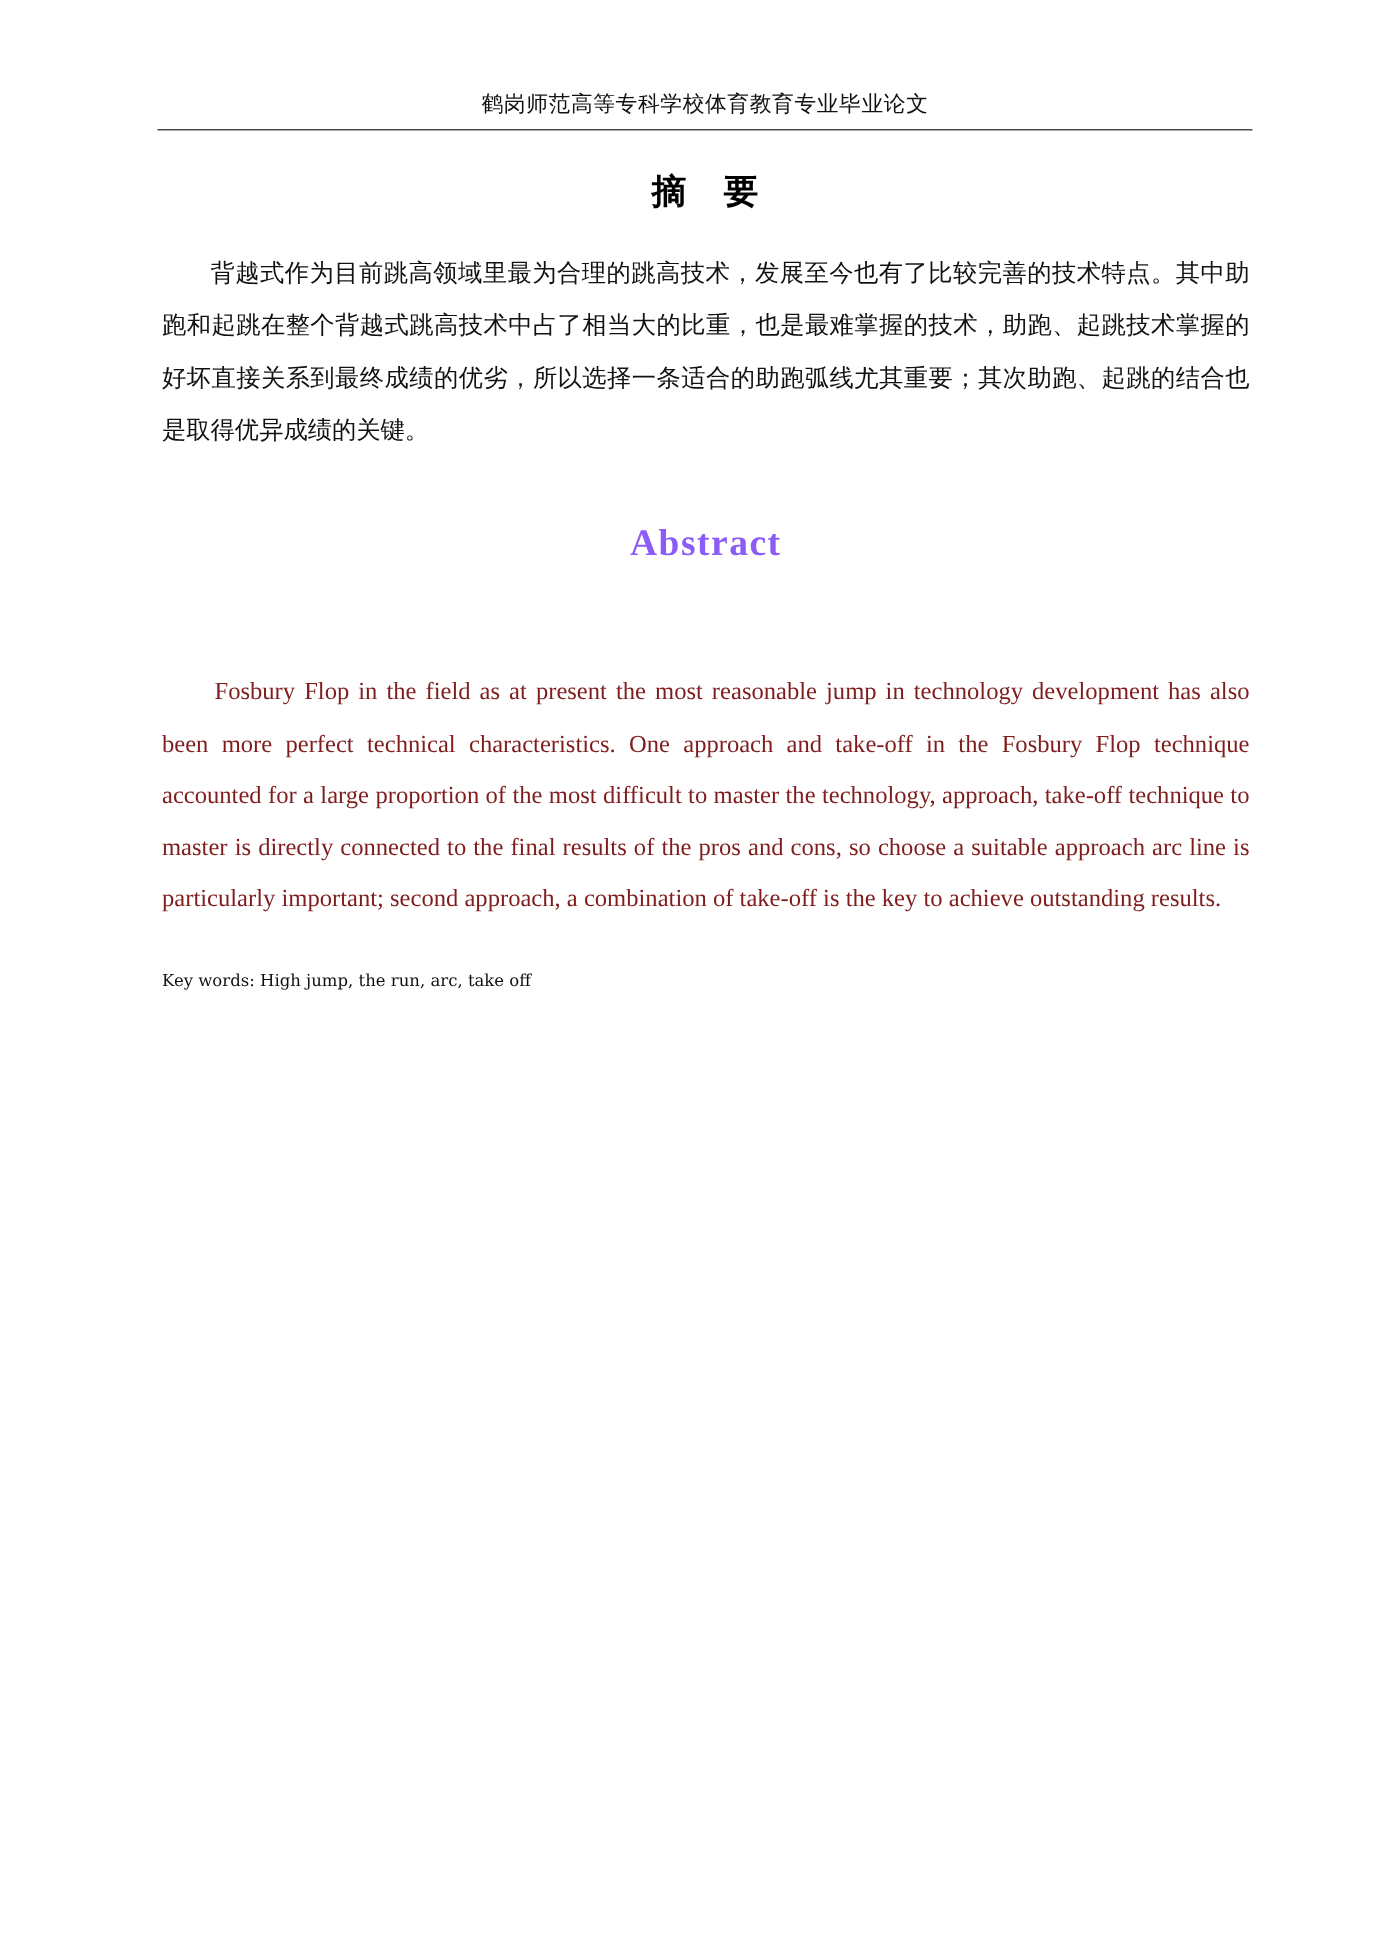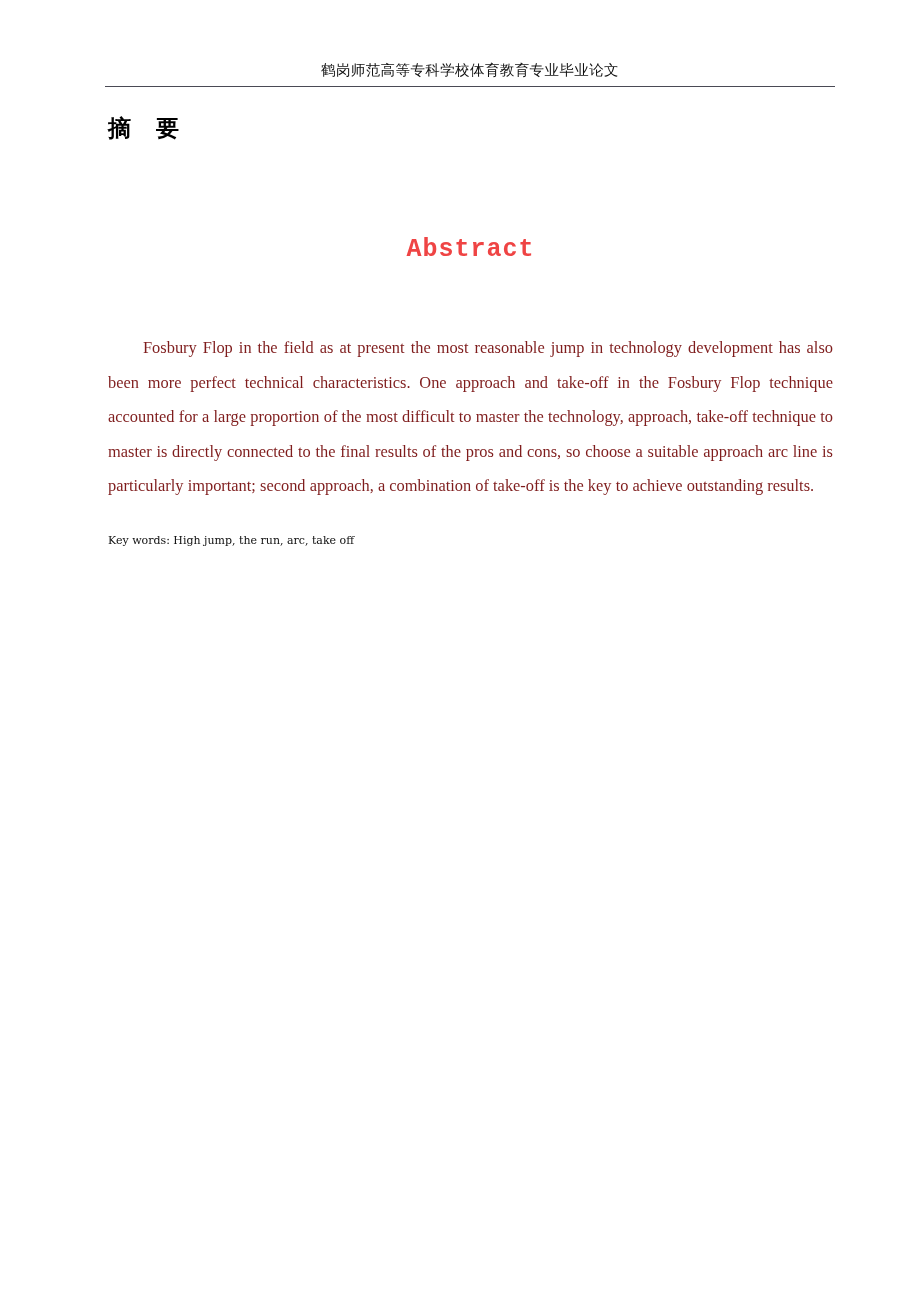--- a/index.html
+++ b/index.html
@@ -42,20 +42,21 @@
 
   
   .content {
     position: absolute;
     left: 108px;
     top: 108px;
     width: 725px;
   }
 
   .cn-heading {
+    text-align: center;
     font-family: "DejaVu Sans", "Liberation Sans", sans-serif;
     font-weight: bold;
     font-size: 23px;
     letter-spacing: 1px;
     margin: 0 0 16px 0;
     line-height: 40px;
     color: #000;
   }
 
   .cn-body {
@@ -75,26 +76,26 @@
     line-height: 30px;
     margin: 44px 0 0 0;
     color: #111;
   }
   .cn-keywords .kw-label {
     font-weight: bold;
   }
 
   .en-heading {
     text-align: center;
-    font-family: Liberation Mono, monospace;
+    font-family: Liberation Serif, serif;
     font-size: 25px;
     letter-spacing: 1px;
-    margin: 85px 0 0 0;
+    margin: 42px 0 0 0;
     line-height: 34px;
-    color: #ef4444;
+    color: #8b5cf6;
   }
 
   .en-body {
     font-family: Liberation Serif, serif;
     font-size: 16.4px;
     line-height: 34.5px;
     text-align: justify;
     text-indent: 35px;
     margin: 64px 0 0 0;
     color: #7f1d1d;
@@ -129,20 +130,21 @@
 
   <div class="header-zone">
     <div class="header-title">鹤岗师范高等专科学校体育教育专业毕业论文</div>
     <div class="header-rule"></div>
   </div>
 
   <div class="content">
 
     <h1 class="cn-heading">摘　要</h1>
 
+    <p class="cn-body">背越式作为目前跳高领域里最为合理的跳高技术，发展至今也有了比较完善的技术特点。其中助跑和起跳在整个背越式跳高技术中占了相当大的比重，也是最难掌握的技术，助跑、起跳技术掌握的好坏直接关系到最终成绩的优劣，所以选择一条适合的助跑弧线尤其重要；其次助跑、起跳的结合也是取得优异成绩的关键。</p>
 
 
     <h1 class="en-heading">Abstract</h1>
 
     <p class="en-body">Fosbury Flop in the field as at present the most reasonable jump in technology development has also been more perfect technical characteristics. One approach and take-off in the Fosbury Flop technique accounted for a large proportion of the most difficult to master the technology, approach, take-off technique to master is directly connected to the final results of the pros and cons, so choose a suitable approach arc line is particularly important; second approach, a combination of take-off is the key to achieve outstanding results.</p>
 
     <p class="en-keywords">Key words: High jump, the run, arc, take off</p>
 
   </div>
 

